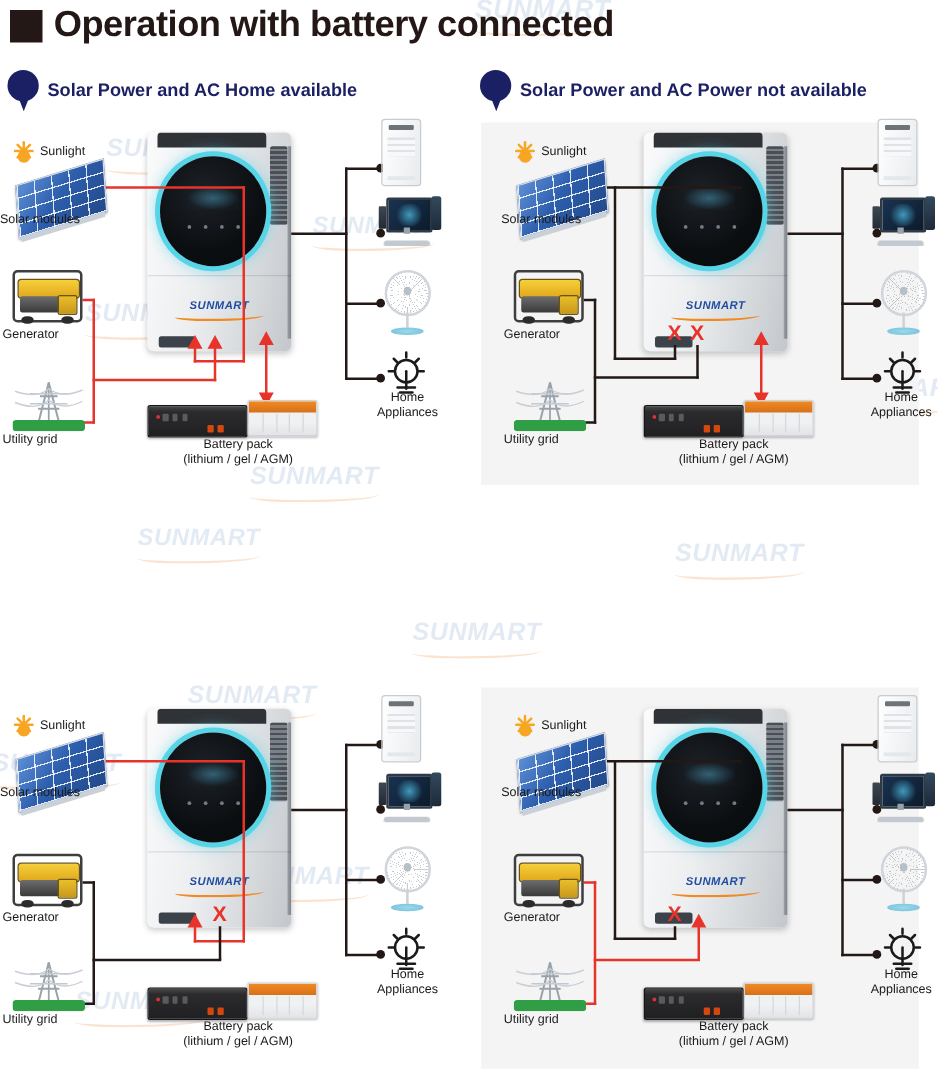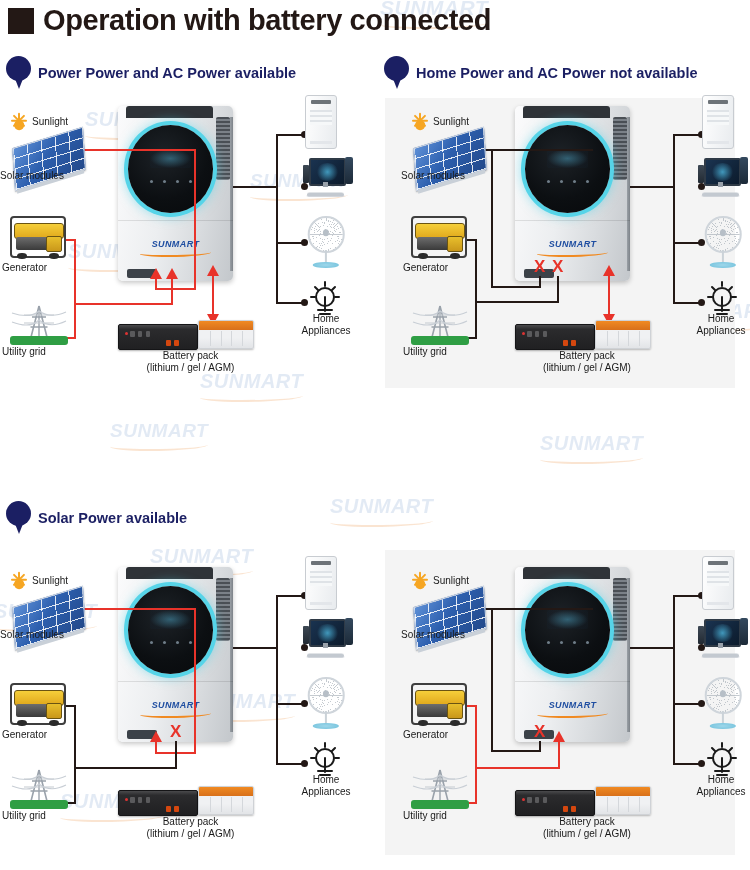--- a/index.html
+++ b/index.html
@@ -204,29 +204,29 @@
     <div class="sec-sq"></div>
     <div class="sec-title">Operation with battery connected</div>
   </div>
 
   <div class="pin-row" style="left:6px;top:56px;">
     <div class="pin">
       <div class="tail"></div>
         <div class="bulb"></div>
       <div class="num">1</div>
     </div>
-    <div class="pin-cap">Power Power and AC Power available</div>
+    <div class="pin-cap">Solar Power and AC Home available</div>
   </div>
   <div class="pin-row" style="left:384px;top:56px;">
     <div class="pin">
       <div class="tail"></div>
         <div class="bulb"></div>
       <div class="num">2</div>
     </div>
-    <div class="pin-cap">Home Power and AC Power not available</div>
+    <div class="pin-cap">Solar Power and AC Power not available</div>
   </div>
 
   <div class="panel" style="left:0px;top:98px;width:375px;height:300px;">
 
     <div class="sun" style="left:10px;top:18px;width:18px;height:18px;">
       <div class="core"></div>
       <i style="transform:translate(-50%,-50%) rotate(0deg)"></i>
       <i style="transform:translate(-50%,-50%) rotate(45deg)"></i>
       <i style="transform:translate(-50%,-50%) rotate(90deg)"></i>
       <i style="transform:translate(-50%,-50%) rotate(135deg)"></i>
@@ -493,28 +493,20 @@
           <path d="M14 32 h14 M16 36 h10"></path>
         </g>
       </svg>
     </div>
     <div class="lbl c" style="left:300px;top:215px;width:92px;">
       <span>Home</span><br><span>Appliances</span>
     </div>
   </div>
 
 
-  <div class="pin-row" style="left:6px;top:501px;">
-    <div class="pin">
-      <div class="tail"></div>
-        <div class="bulb"></div>
-      <div class="num">3</div>
-    </div>
-    <div class="pin-cap">Solar Power available</div>
-  </div>
 
   <div class="panel" style="left:0px;top:545px;width:375px;height:320px;">
 
     <div class="sun" style="left:10px;top:30px;width:18px;height:18px;">
       <div class="core"></div>
       <i style="transform:translate(-50%,-50%) rotate(0deg)"></i>
         <i style="transform:translate(-50%,-50%) rotate(45deg)"></i>
       <i style="transform:translate(-50%,-50%) rotate(90deg)"></i>
         <i style="transform:translate(-50%,-50%) rotate(135deg)"></i>
       <i style="transform:translate(-50%,-50%) rotate(180deg)"></i>

